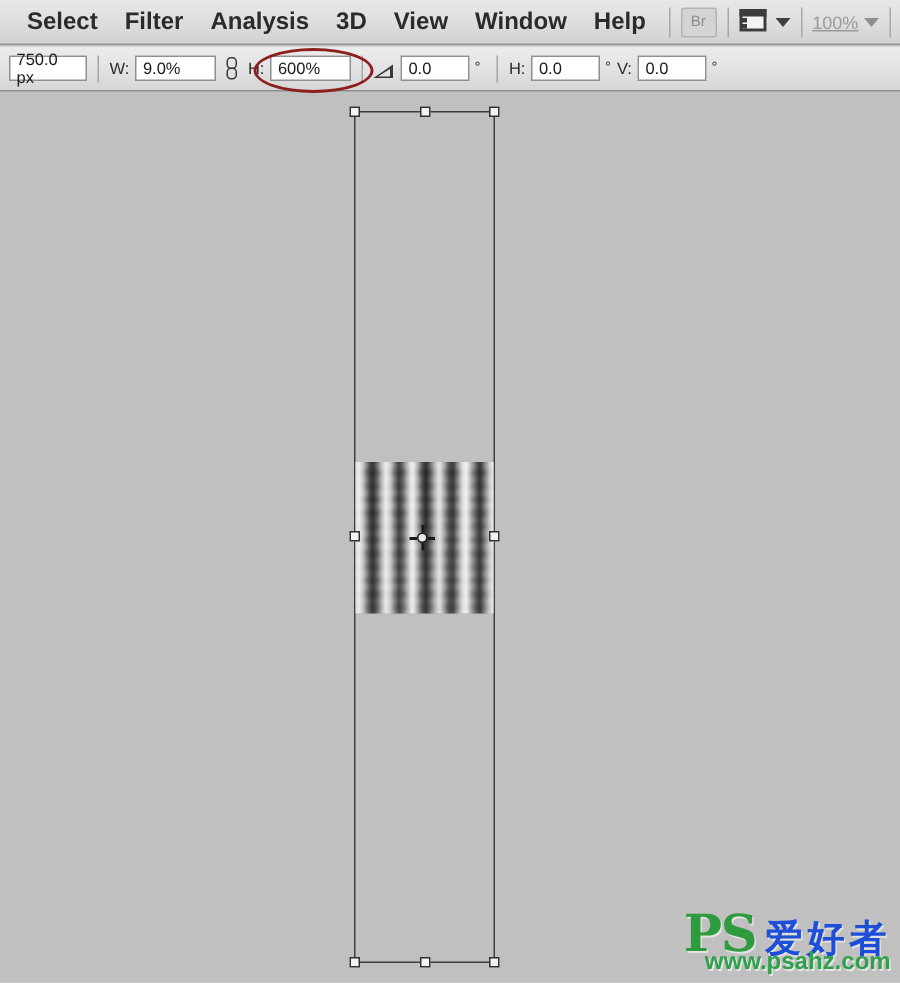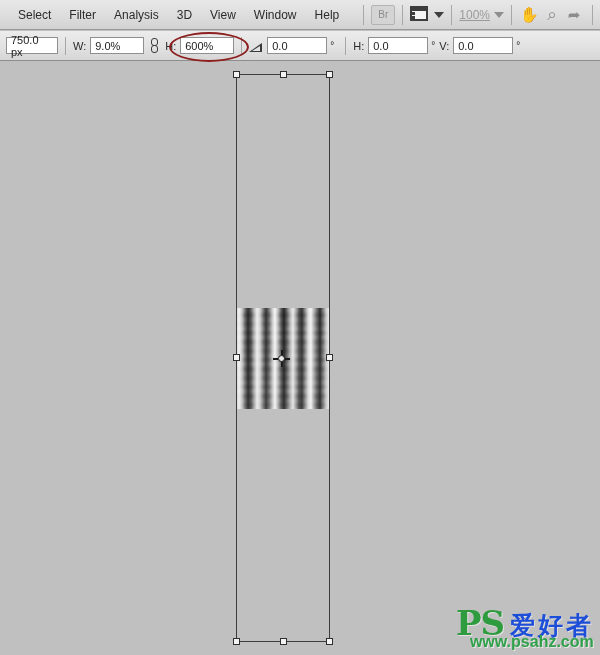--- a/index.html
+++ b/index.html
@@ -21,26 +21,27 @@
     position: absolute;
     left: 0; top: 0;
     width: 600px; height: 30px;
     background: linear-gradient(to bottom, #e8e8e8 0%, #dedede 50%, #d2d2d2 100%);
     border-bottom: 1px solid #9a9a9a;
     display: flex;
     align-items: center;
     box-sizing: border-box;
   }
   .menu-item {
-    font-size: 12px;
+    font-size: 16px;
     color: #2b2b2b;
     padding: 3px 8px;
     margin-left: 2px;
     white-space: nowrap;
     cursor: default;
+    font-weight: bold;
   }
   .menu-item:first-child { margin-left: 10px; }
 
   .mb-spacer { flex: 1 1 auto; }
 
   .vsep {
     width: 1px;
     height: 20px;
     background: #a8a8a8;
     margin: 0 7px;
@@ -138,21 +139,21 @@
     font-size: 11px;
     color: #1c1c1c;
     display: flex;
     align-items: center;
     padding: 0 4px;
     box-sizing: border-box;
     flex: 0 0 auto;
   }
   .f-wide { width: 52px; }
   .f-med  { width: 54px; }
-  .f-sm   { width: 60px; }
+  .f-sm   { width: 46px; }
 
   .opt-sep {
     width: 1px; height: 18px;
     background: #a6a6a6;
     margin: 0 7px;
     flex: 0 0 auto;
   }
   .deg {
     font-size: 10px;
     color: #2b2b2b;

